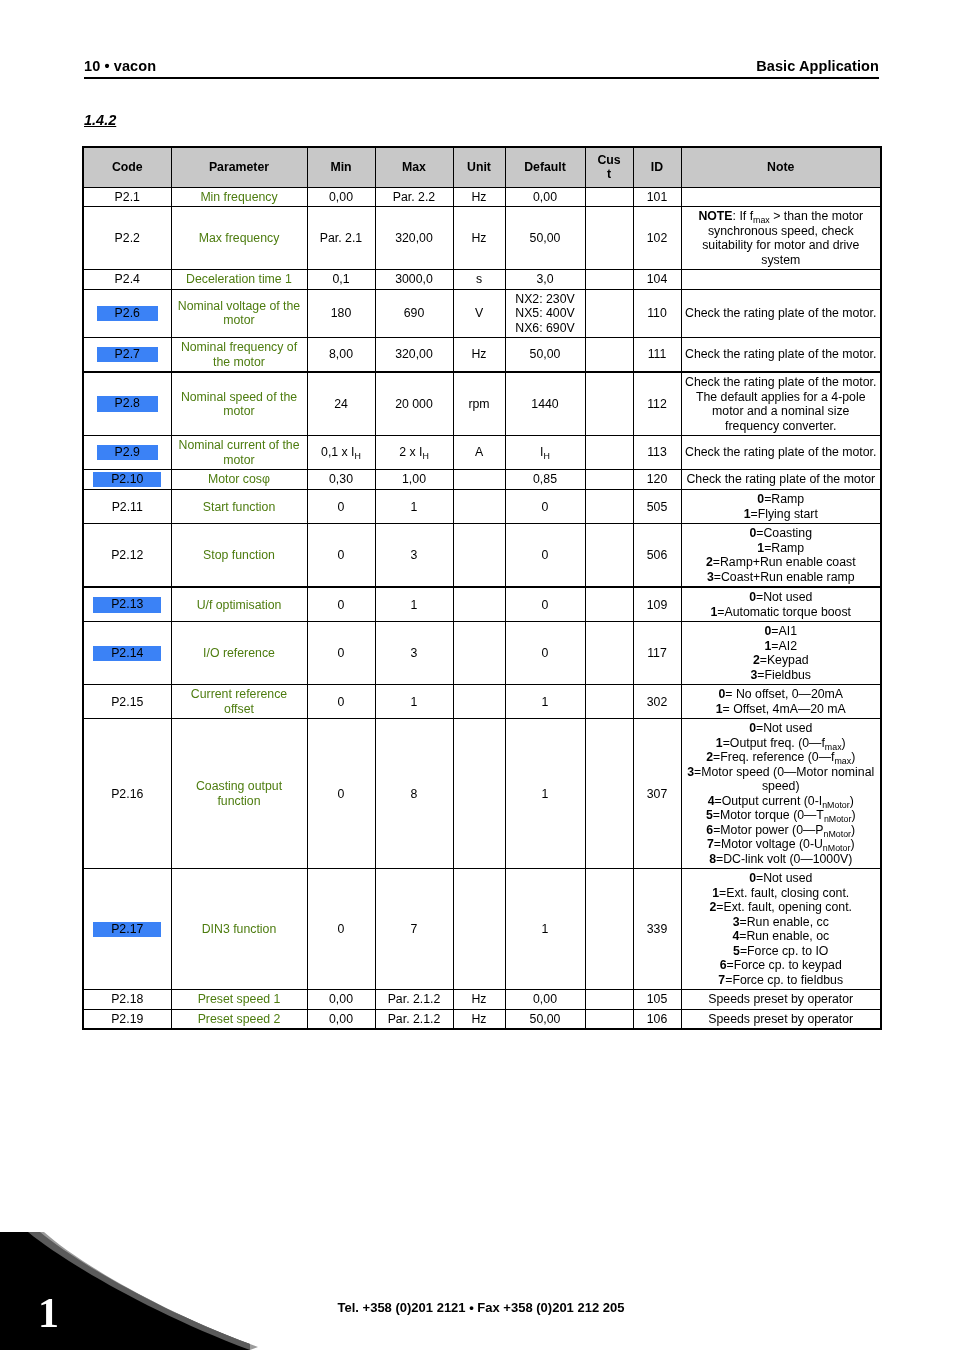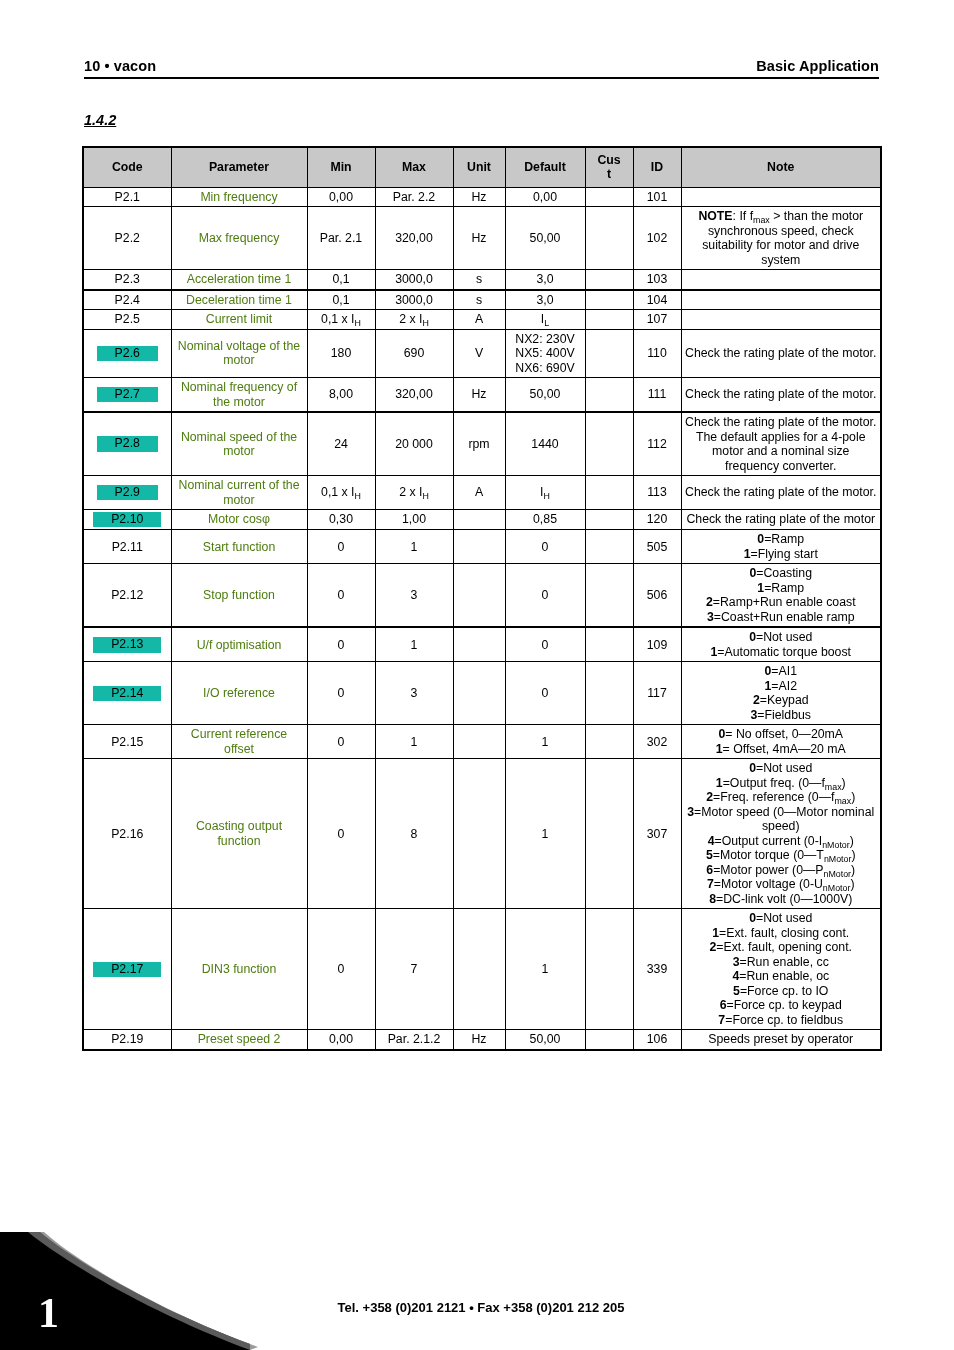--- a/index.html
+++ b/index.html
@@ -98,21 +98,21 @@
     text-align: left;
     padding-left: 5px;
     padding-right: 3px;
     line-height: 1.21;
   }
 
   
   tr.thick-bottom > td { border-bottom: 2.2px solid #000; }
 
   .hl {
-    background: #14b8a6;
+    background: #3b82f6;
     display: inline-block;
     padding: 0 18px;
     line-height: 1.25;
   }
 
   sub { font-size: 0.72em; line-height: 0; }
   b.opt { font-weight: bold; }
 
   .note-line { display: block; }
 
@@ -202,51 +202,29 @@
           <td>Par. 2.1</td>
           <td>320,00</td>
           <td>Hz</td>
           <td>50,00</td>
           <td></td>
           <td>102</td>
           <td class="note">
             <span class="note-line"><b class="opt">NOTE</b>: If f<sub>max</sub> &gt; than the motor synchronous speed, check suitability for motor and drive system</span>
           </td>
         </tr>
-        <tr class="thick-bottom">
-          <td class="code">P2.3</td>
-          <td class="param">Acceleration time 1</td>
-          <td>0,1</td>
-          <td>3000,0</td>
-          <td>s</td>
-          <td>3,0</td>
-          <td></td>
-          <td>103</td>
-          <td class="note"></td>
-        </tr>
         <tr>
           <td class="code">P2.4</td>
           <td class="param">Deceleration time 1</td>
           <td>0,1</td>
           <td>3000,0</td>
           <td>s</td>
           <td>3,0</td>
           <td></td>
           <td>104</td>
-          <td class="note"></td>
-        </tr>
-        <tr>
-          <td class="code">P2.5</td>
-          <td class="param">Current limit</td>
-          <td>0,1 x I<sub>H</sub></td>
-          <td>2 x I<sub>H</sub></td>
-          <td>A</td>
-          <td>I<sub>L</sub></td>
-          <td></td>
-          <td>107</td>
           <td class="note"></td>
         </tr>
         <tr>
           <td class="code"><span class="hl">P2.6</span></td>
           <td class="param">Nominal voltage of the motor</td>
           <td>180</td>
           <td>690</td>
           <td>V</td>
           <td>NX2: 230V<br>NX5: 400V<br>NX6: 690V</td>
           <td></td>
@@ -417,20 +395,33 @@
             <span class="note-line"><b class="opt">1</b>=Ext. fault, closing cont.</span>
             <span class="note-line"><b class="opt">2</b>=Ext. fault, opening cont.</span>
             <span class="note-line"><b class="opt">3</b>=Run enable, cc</span>
             <span class="note-line"><b class="opt">4</b>=Run enable, oc</span>
             <span class="note-line"><b class="opt">5</b>=Force cp. to IO</span>
             <span class="note-line"><b class="opt">6</b>=Force cp. to keypad</span>
             <span class="note-line"><b class="opt">7</b>=Force cp. to fieldbus</span>
           </td>
         </tr>
         <tr>
+          <td class="code">P2.18</td>
+          <td class="param">Preset speed 1</td>
+          <td>0,00</td>
+          <td>Par. 2.1.2</td>
+          <td>Hz</td>
+          <td>0,00</td>
+          <td></td>
+          <td>105</td>
+          <td class="note">
+            <span class="note-line">Speeds preset by operator</span>
+          </td>
+        </tr>
+        <tr>
           <td class="code">P2.19</td>
           <td class="param">Preset speed 2</td>
           <td>0,00</td>
           <td>Par. 2.1.2</td>
           <td>Hz</td>
           <td>50,00</td>
           <td></td>
           <td>106</td>
           <td class="note">
             <span class="note-line">Speeds preset by operator</span>

